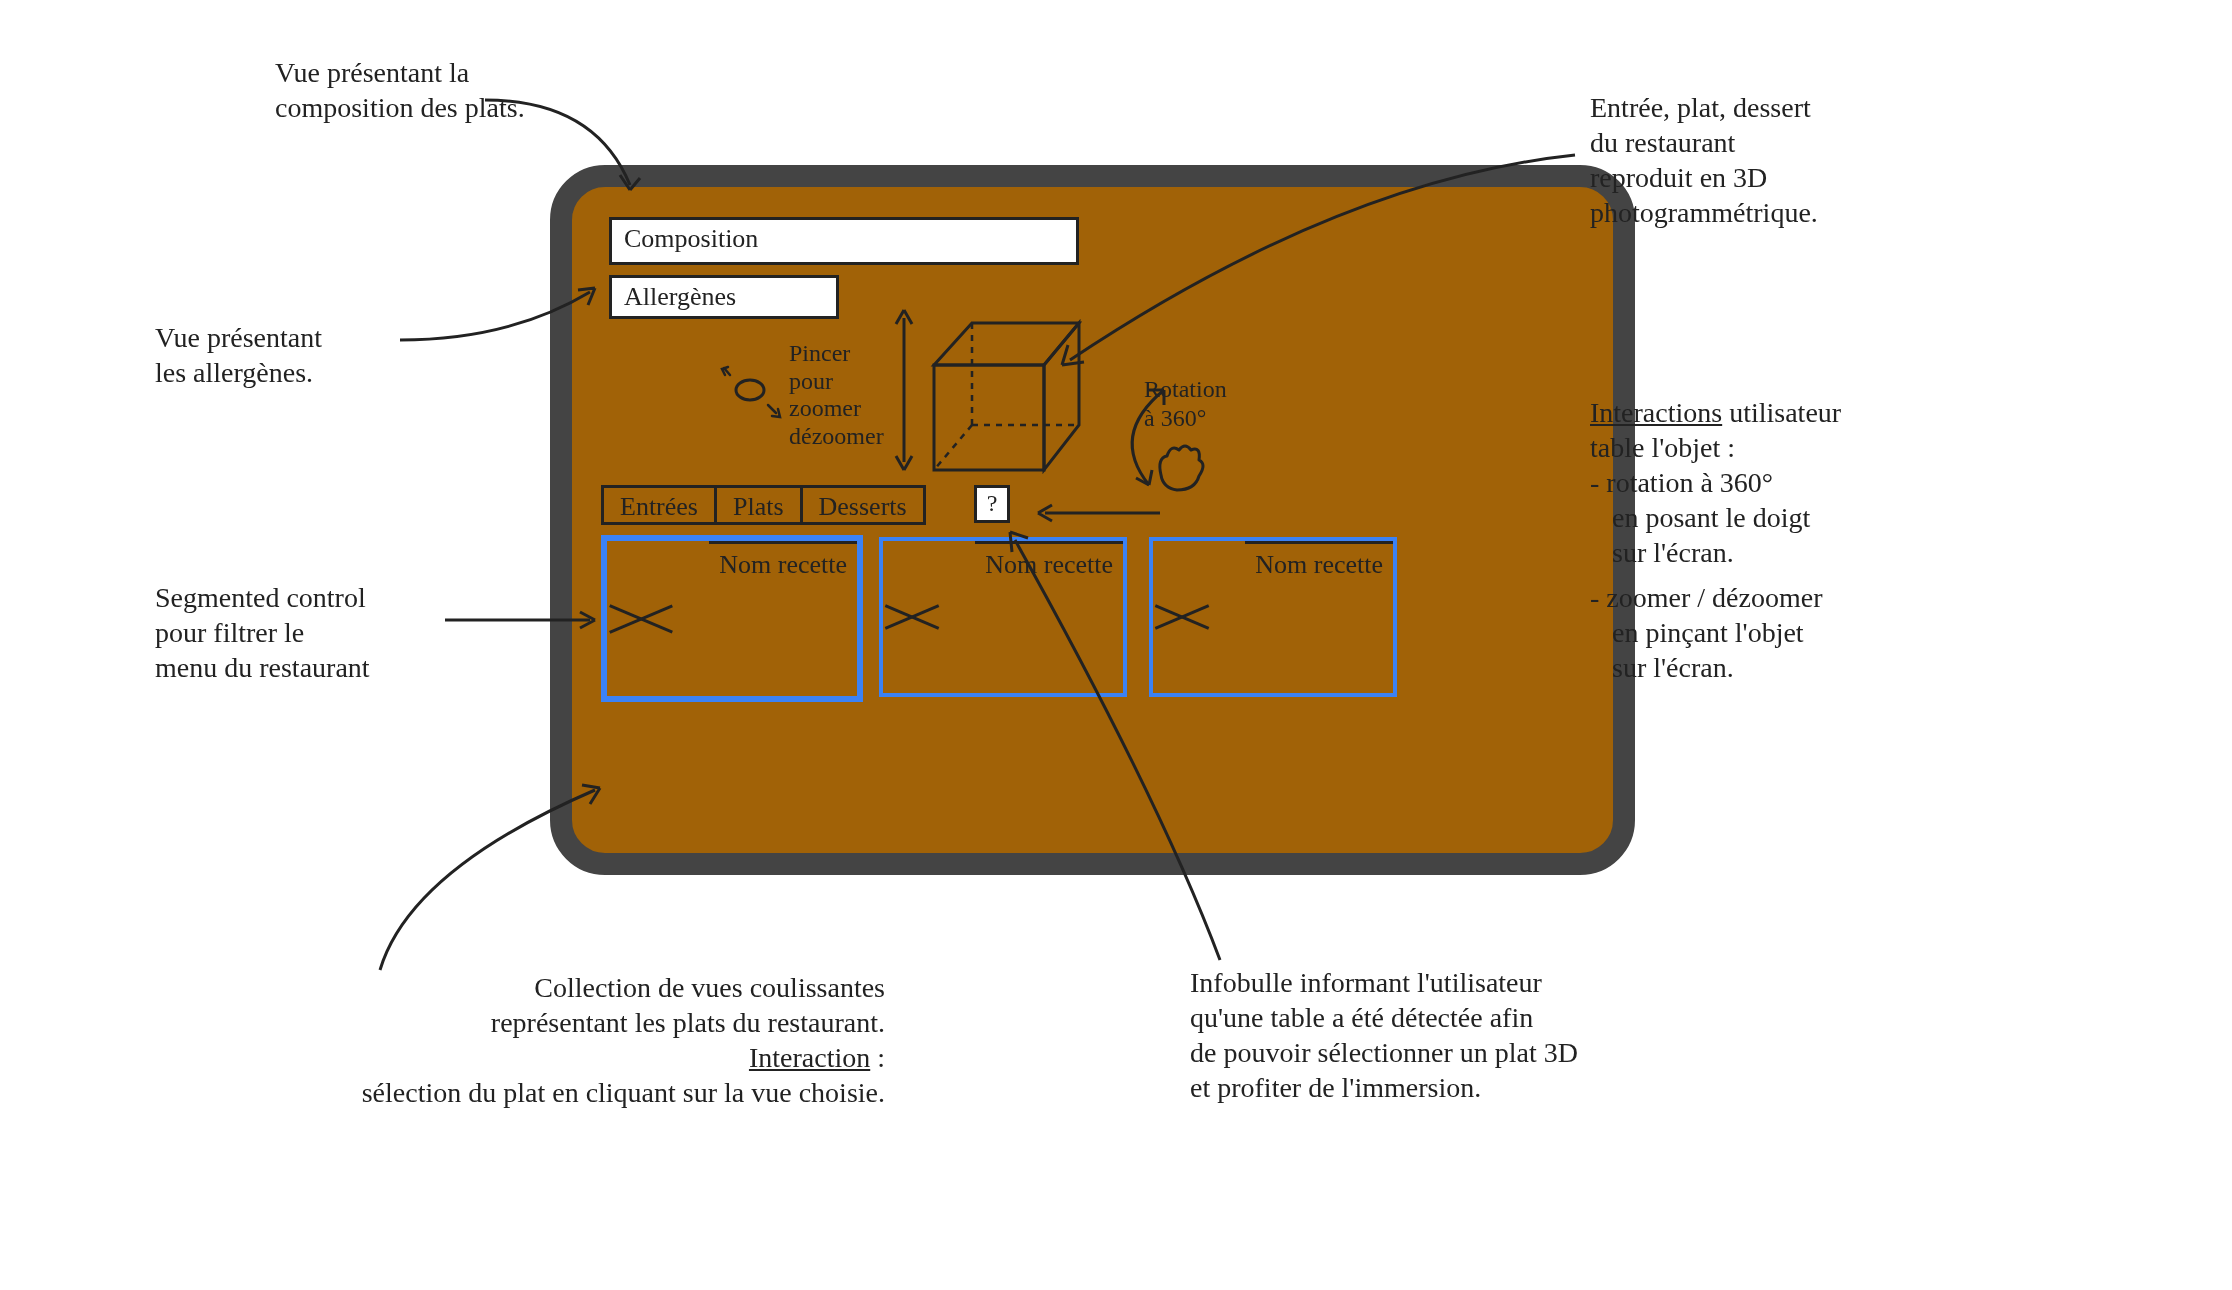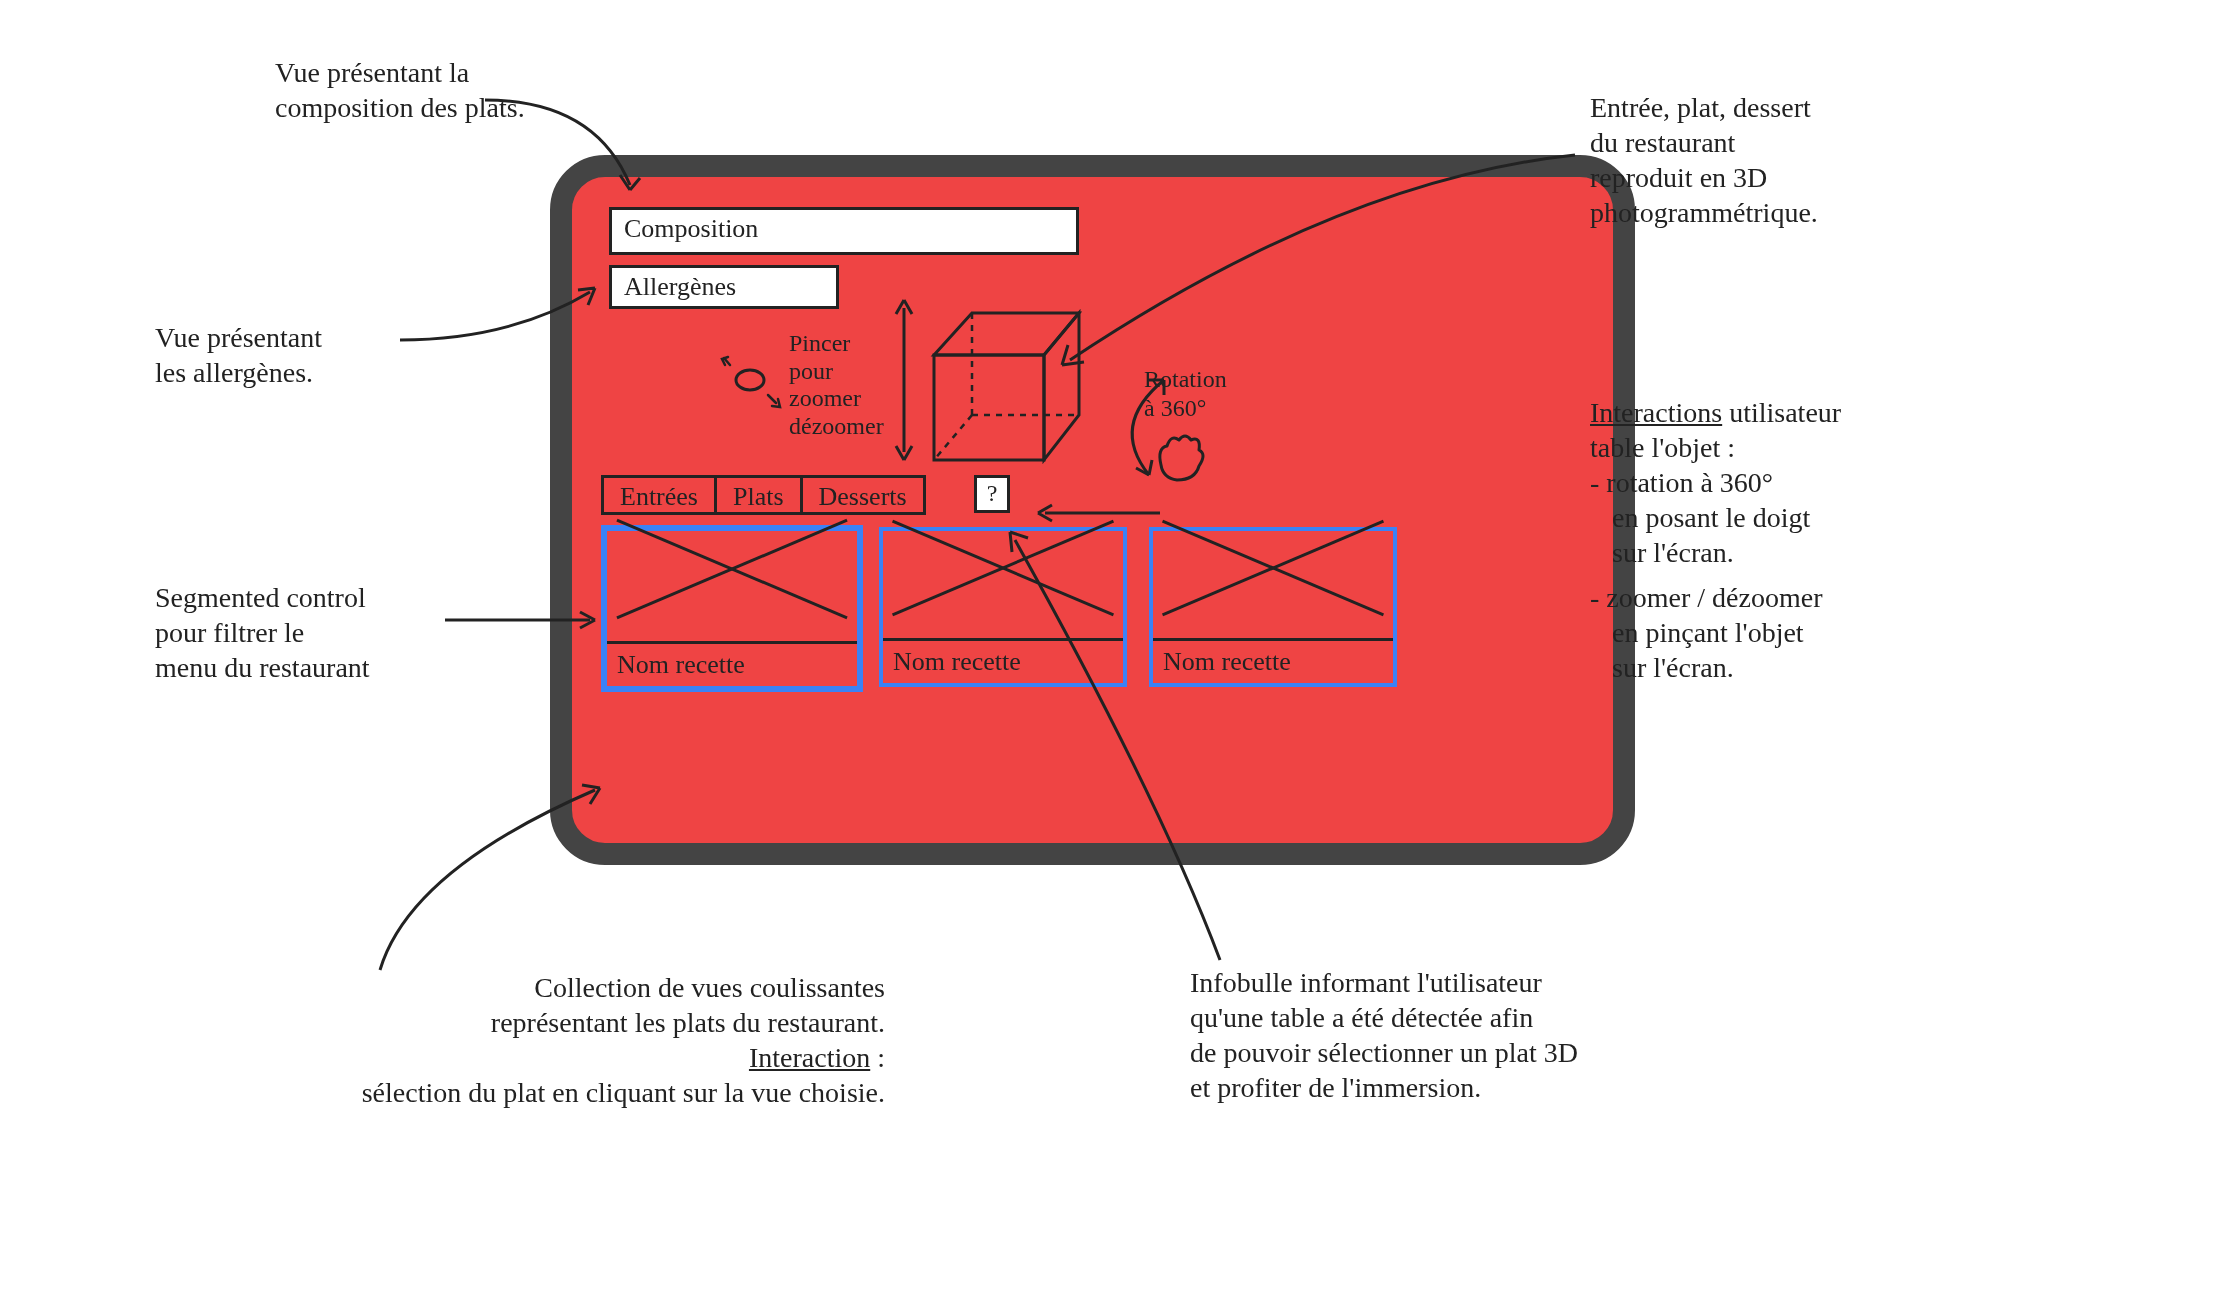--- a/index.html
+++ b/index.html
@@ -1,31 +1,31 @@
 <!DOCTYPE html>
 <html><head>
 <meta charset="utf-8">
 <style>
   html,body{margin:0;padding:0;background:#fff;font-family:"Comic Sans MS","Segoe Script","Bradley Hand",cursive;color:#222;}
   .canvas{position:relative;width:2232px;height:1290px;}
   .hand{font-family:"Comic Sans MS","Segoe Script","Bradley Hand",cursive;font-weight:400;color:#222;}
   .anno{position:absolute;font-size:28px;line-height:1.25;color:#222;}
   .anno .u{text-decoration:underline;}
   
-  .tablet{position:absolute;left:550px;top:155px;width:1085px;height:710px;border:22px solid #444;border-radius:55px;background:#ef4444;box-sizing:border-box;}
+  .tablet{position:absolute;left:550px;top:165px;width:1085px;height:710px;border:22px solid #444;border-radius:55px;background:#a16207;box-sizing:border-box;}
   .screen{position:absolute;left:22px;top:18px;right:22px;bottom:18px;}
   
   .box{position:absolute;border:3px solid #222;background:#fff;}
   .box.label{padding:4px 12px;font-size:26px;}
   
   .segmented{position:absolute;border:3px solid #222;display:flex;}
   .segmented .seg{border-right:3px solid #222;padding:4px 16px;font-size:26px;cursor:pointer;}
   .segmented .seg:last-child{border-right:none;}
   
-  .card{position:absolute;border:4px solid #3b82f6;display:flex;flex-direction:column;gap:34px;}
+  .card{position:absolute;border:4px solid #3b82f6;display:flex;flex-direction:row;gap:34px;}
   .card.sel{border-width:6px;}
   .card .thumb{flex:1;position:relative;}
   .card .cap{border-top:3px solid #222;padding:6px 10px;font-size:26px;white-space:nowrap;overflow:hidden;}
   .xline{position:absolute;left:0;right:0;height:3px;background:#222;top:50%;transform-origin:center;}
   svg.ov{position:absolute;overflow:visible;pointer-events:none;}
 </style>
 </head>
 <body>
 
 <div class="canvas">

